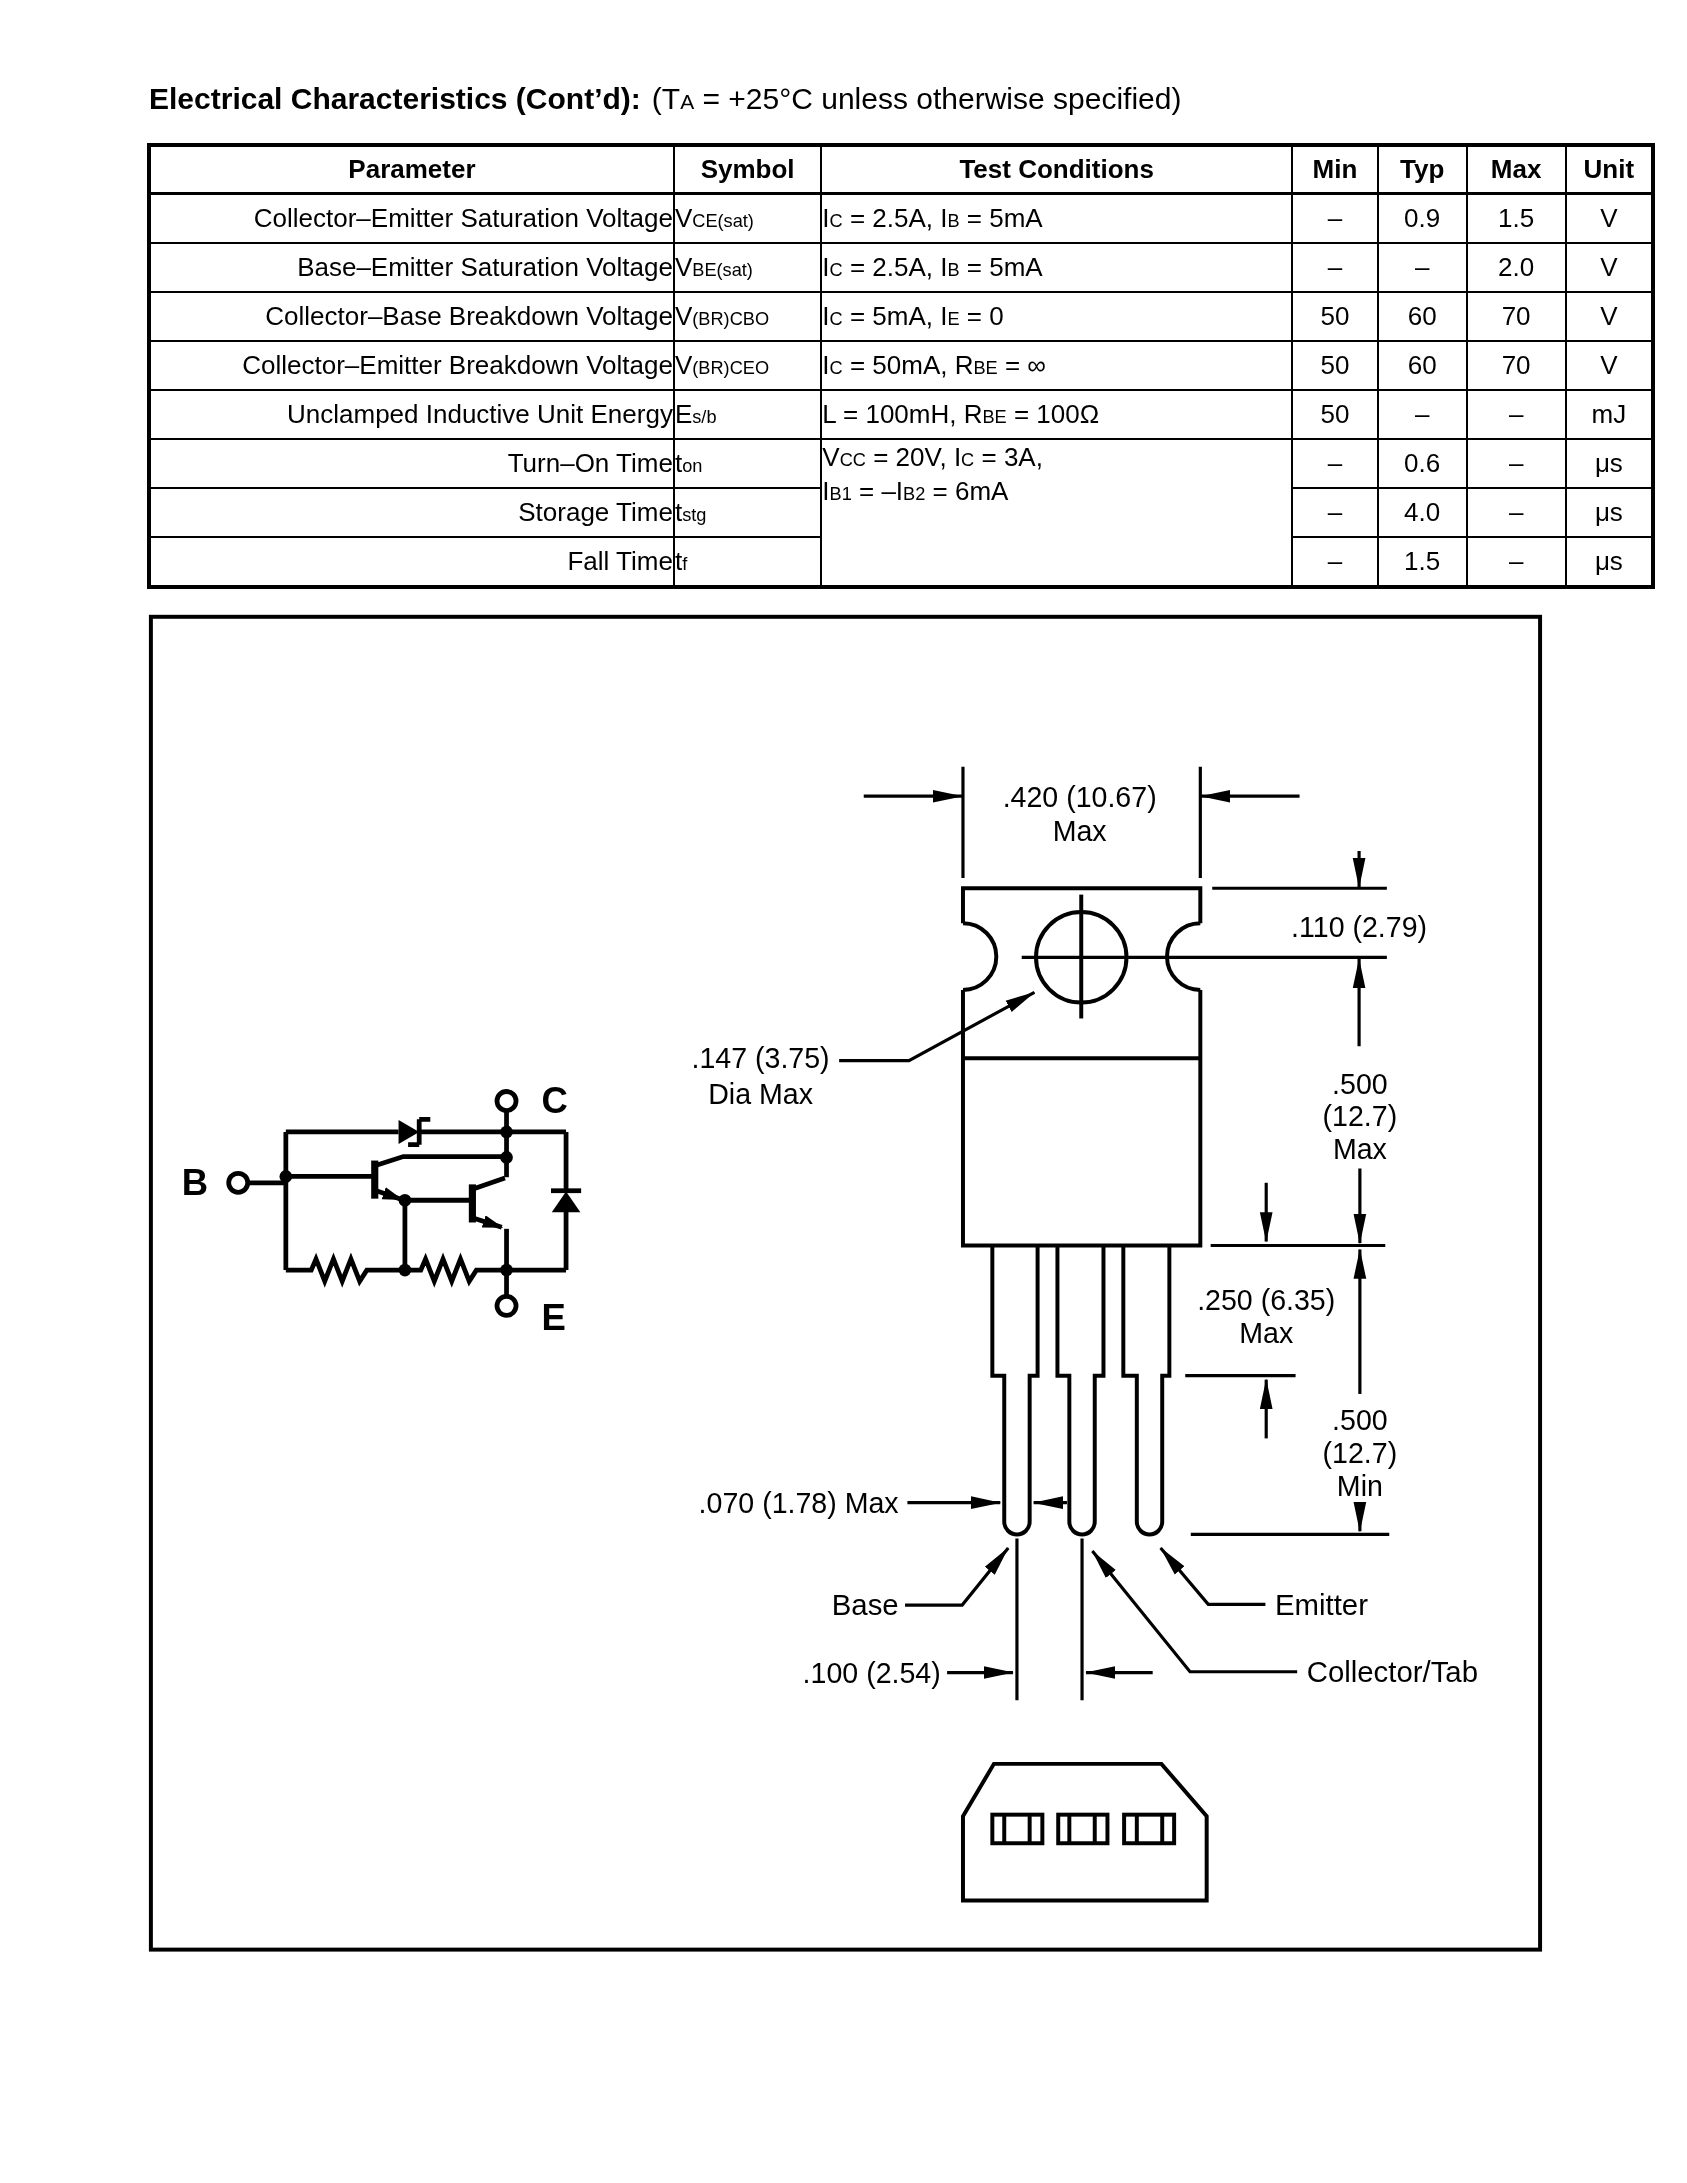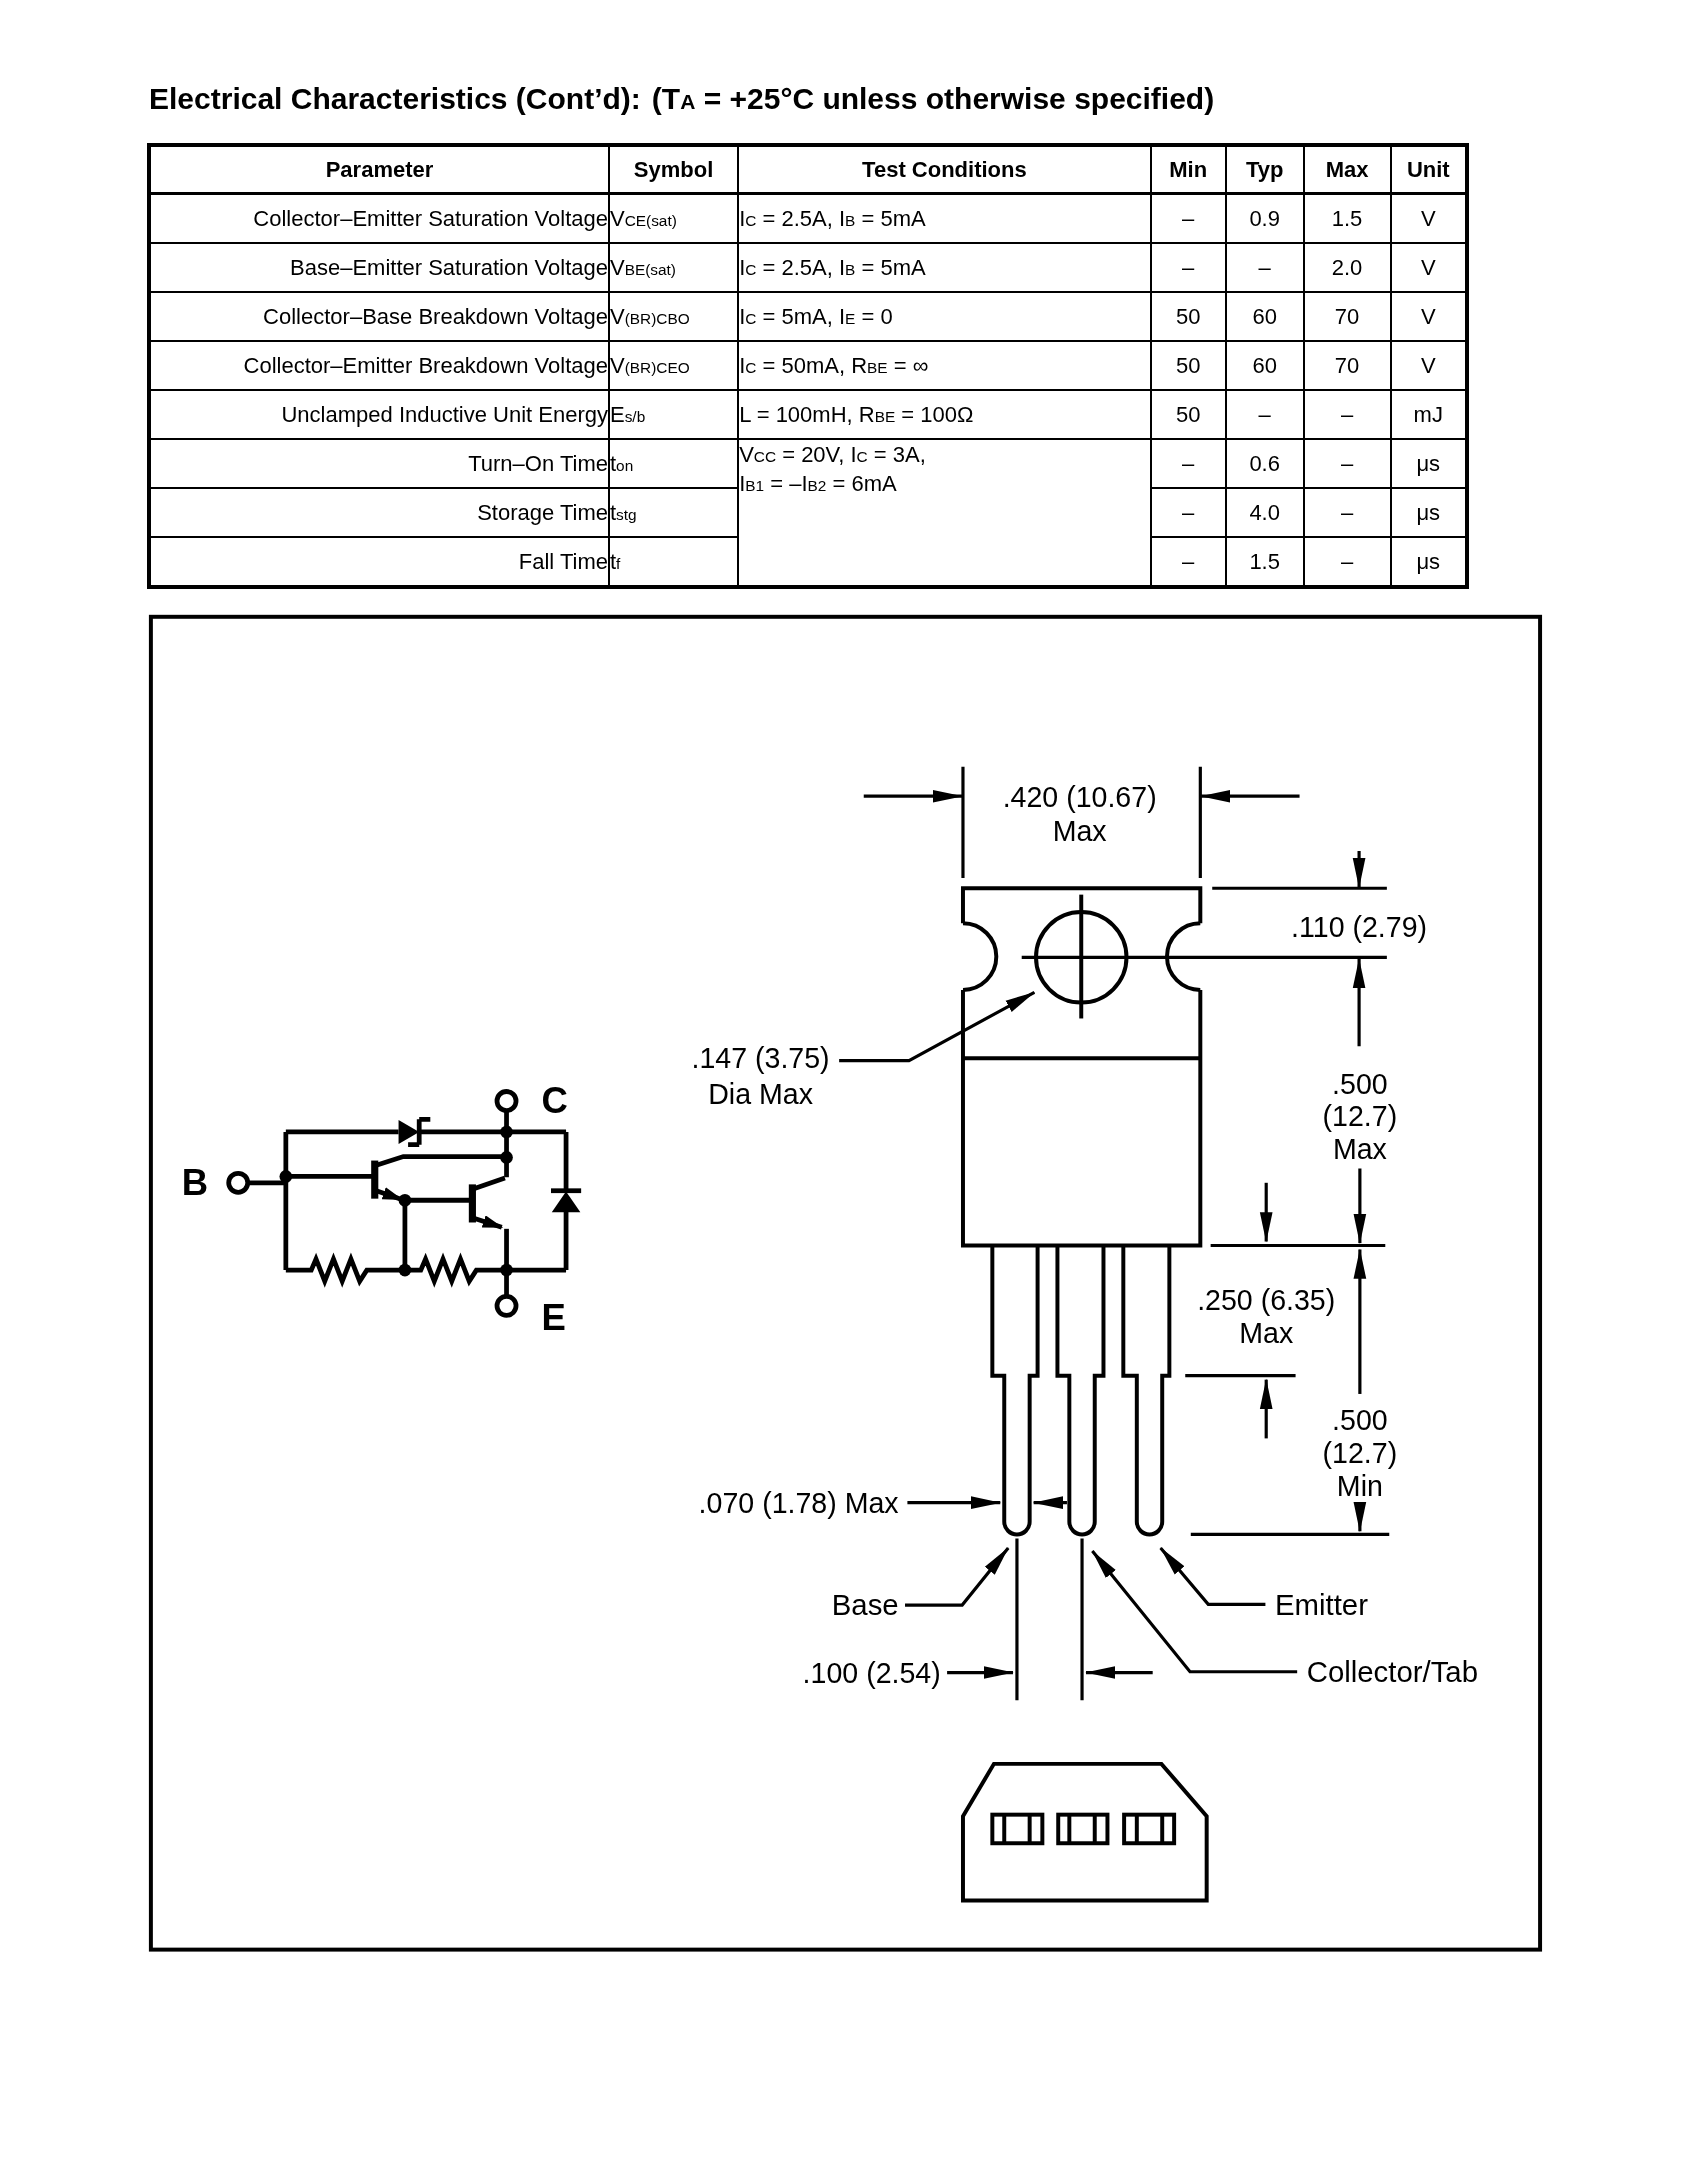--- a/index.html
+++ b/index.html
@@ -1,22 +1,22 @@
 <!DOCTYPE html>
 <html style="font-size:12.7px"><head>
 <meta charset="utf-8">
 <style>
   html,body{margin:0;padding:0;background:#ffffff;}
   body{width:1687px;height:2183px;position:relative;font-family:"Liberation Sans",sans-serif;color:#000;}
   .page-title{position:absolute;left:149px;top:82px;font-size:30px;white-space:nowrap;}
   .page-title .head{font-weight:bold;text-decoration-thickness:2.4px;text-underline-offset:4.8px;}
-  .page-title .cond{font-weight:bold;margin-left:11px;}
+  .page-title .cond{font-weight:normal;margin-left:11px;}
   sub{font-size:70%;line-height:0;vertical-align:-18%;}
-  table.spec{position:absolute;left:147px;top:143px;width:1322px;border-collapse:collapse;table-layout:fixed;
-    border:4px solid #000;font-size:22px;}
+  table.spec{position:absolute;left:147px;top:143px;width:1508px;border-collapse:collapse;table-layout:fixed;
+    border:4px solid #000;font-size:26px;}
   table.spec th, table.spec td{border:2.4px solid #000;padding:0;}
   table.spec thead th{font-weight:bold;text-align:center;height:45px;border-bottom:3.2px solid #000;}
   table.spec td{height:47px;vertical-align:middle;}
   td.c-param{text-align:right;padding-left:11px;}
   td.c-symbol{text-align:left;}
   td.c-cond{text-align:left;padding-left:9.5px;margin-left:28px;}
   td.c-cond.merged{vertical-align:top;padding-top:0;line-height:1.32;}
   td.c-num{text-align:center;}
   svg text{font-family:"Liberation Sans",sans-serif;fill:#000;}
   .figure-svg{position:absolute;left:0;top:0;}

